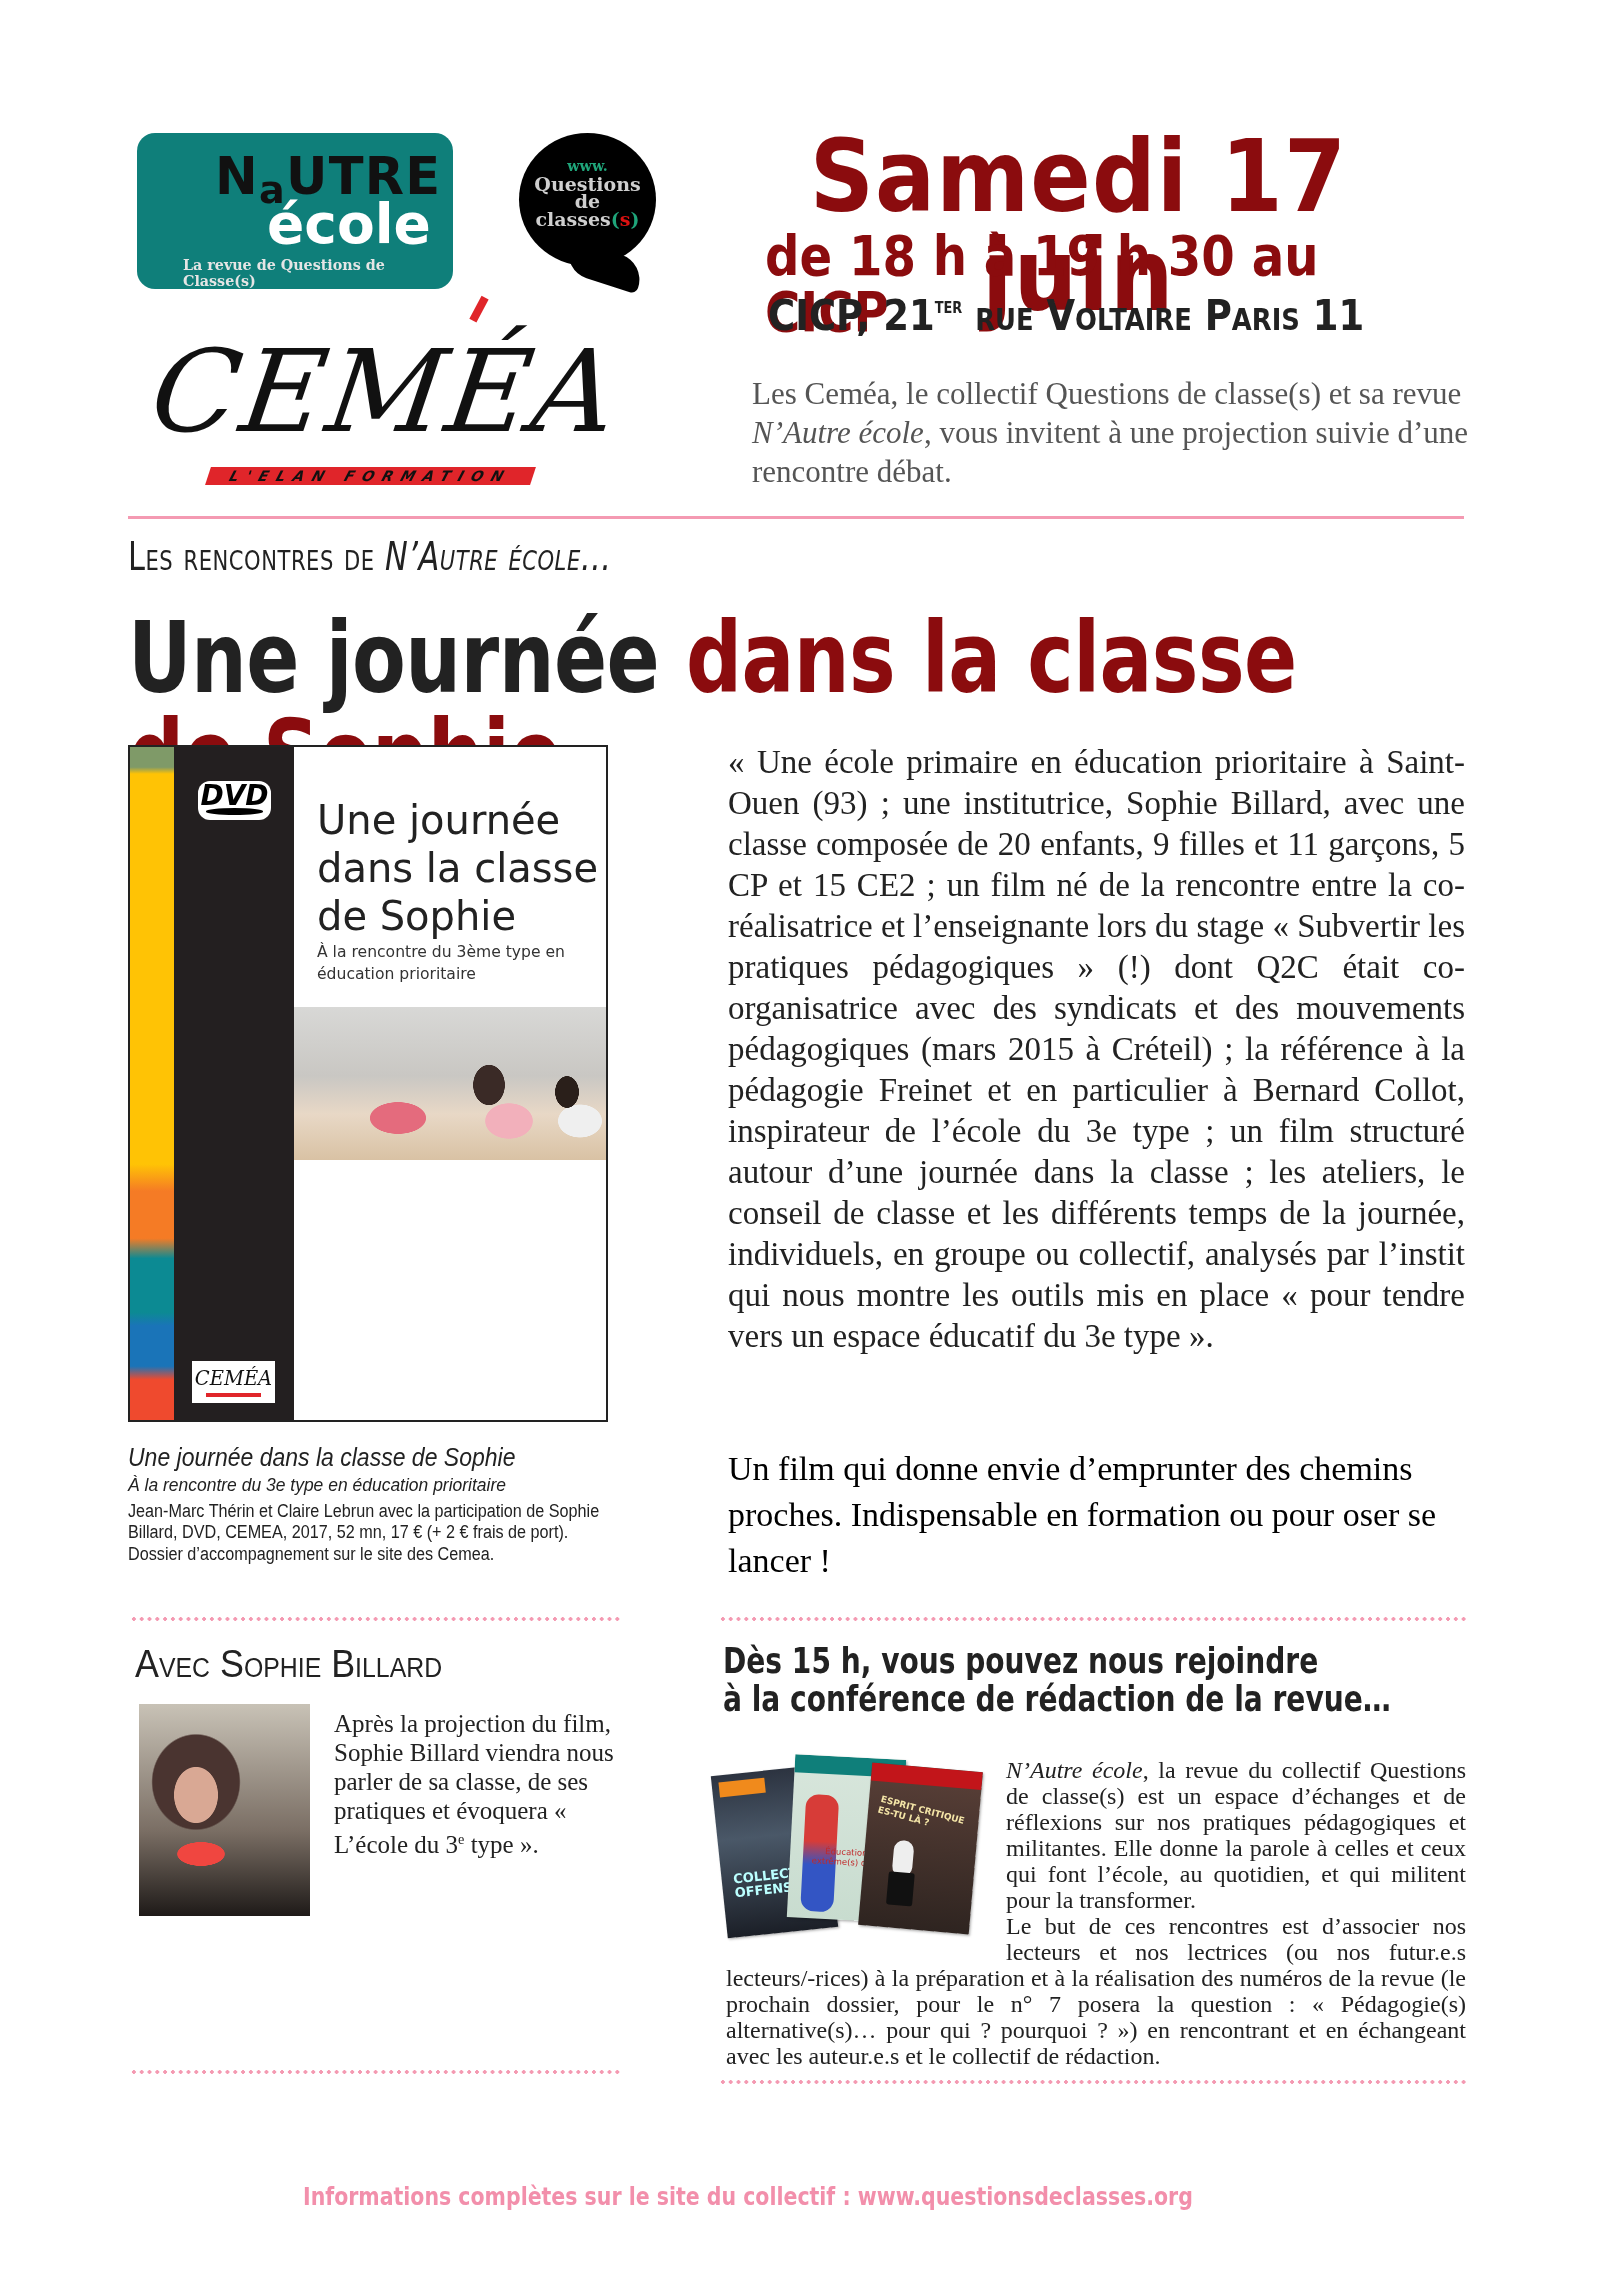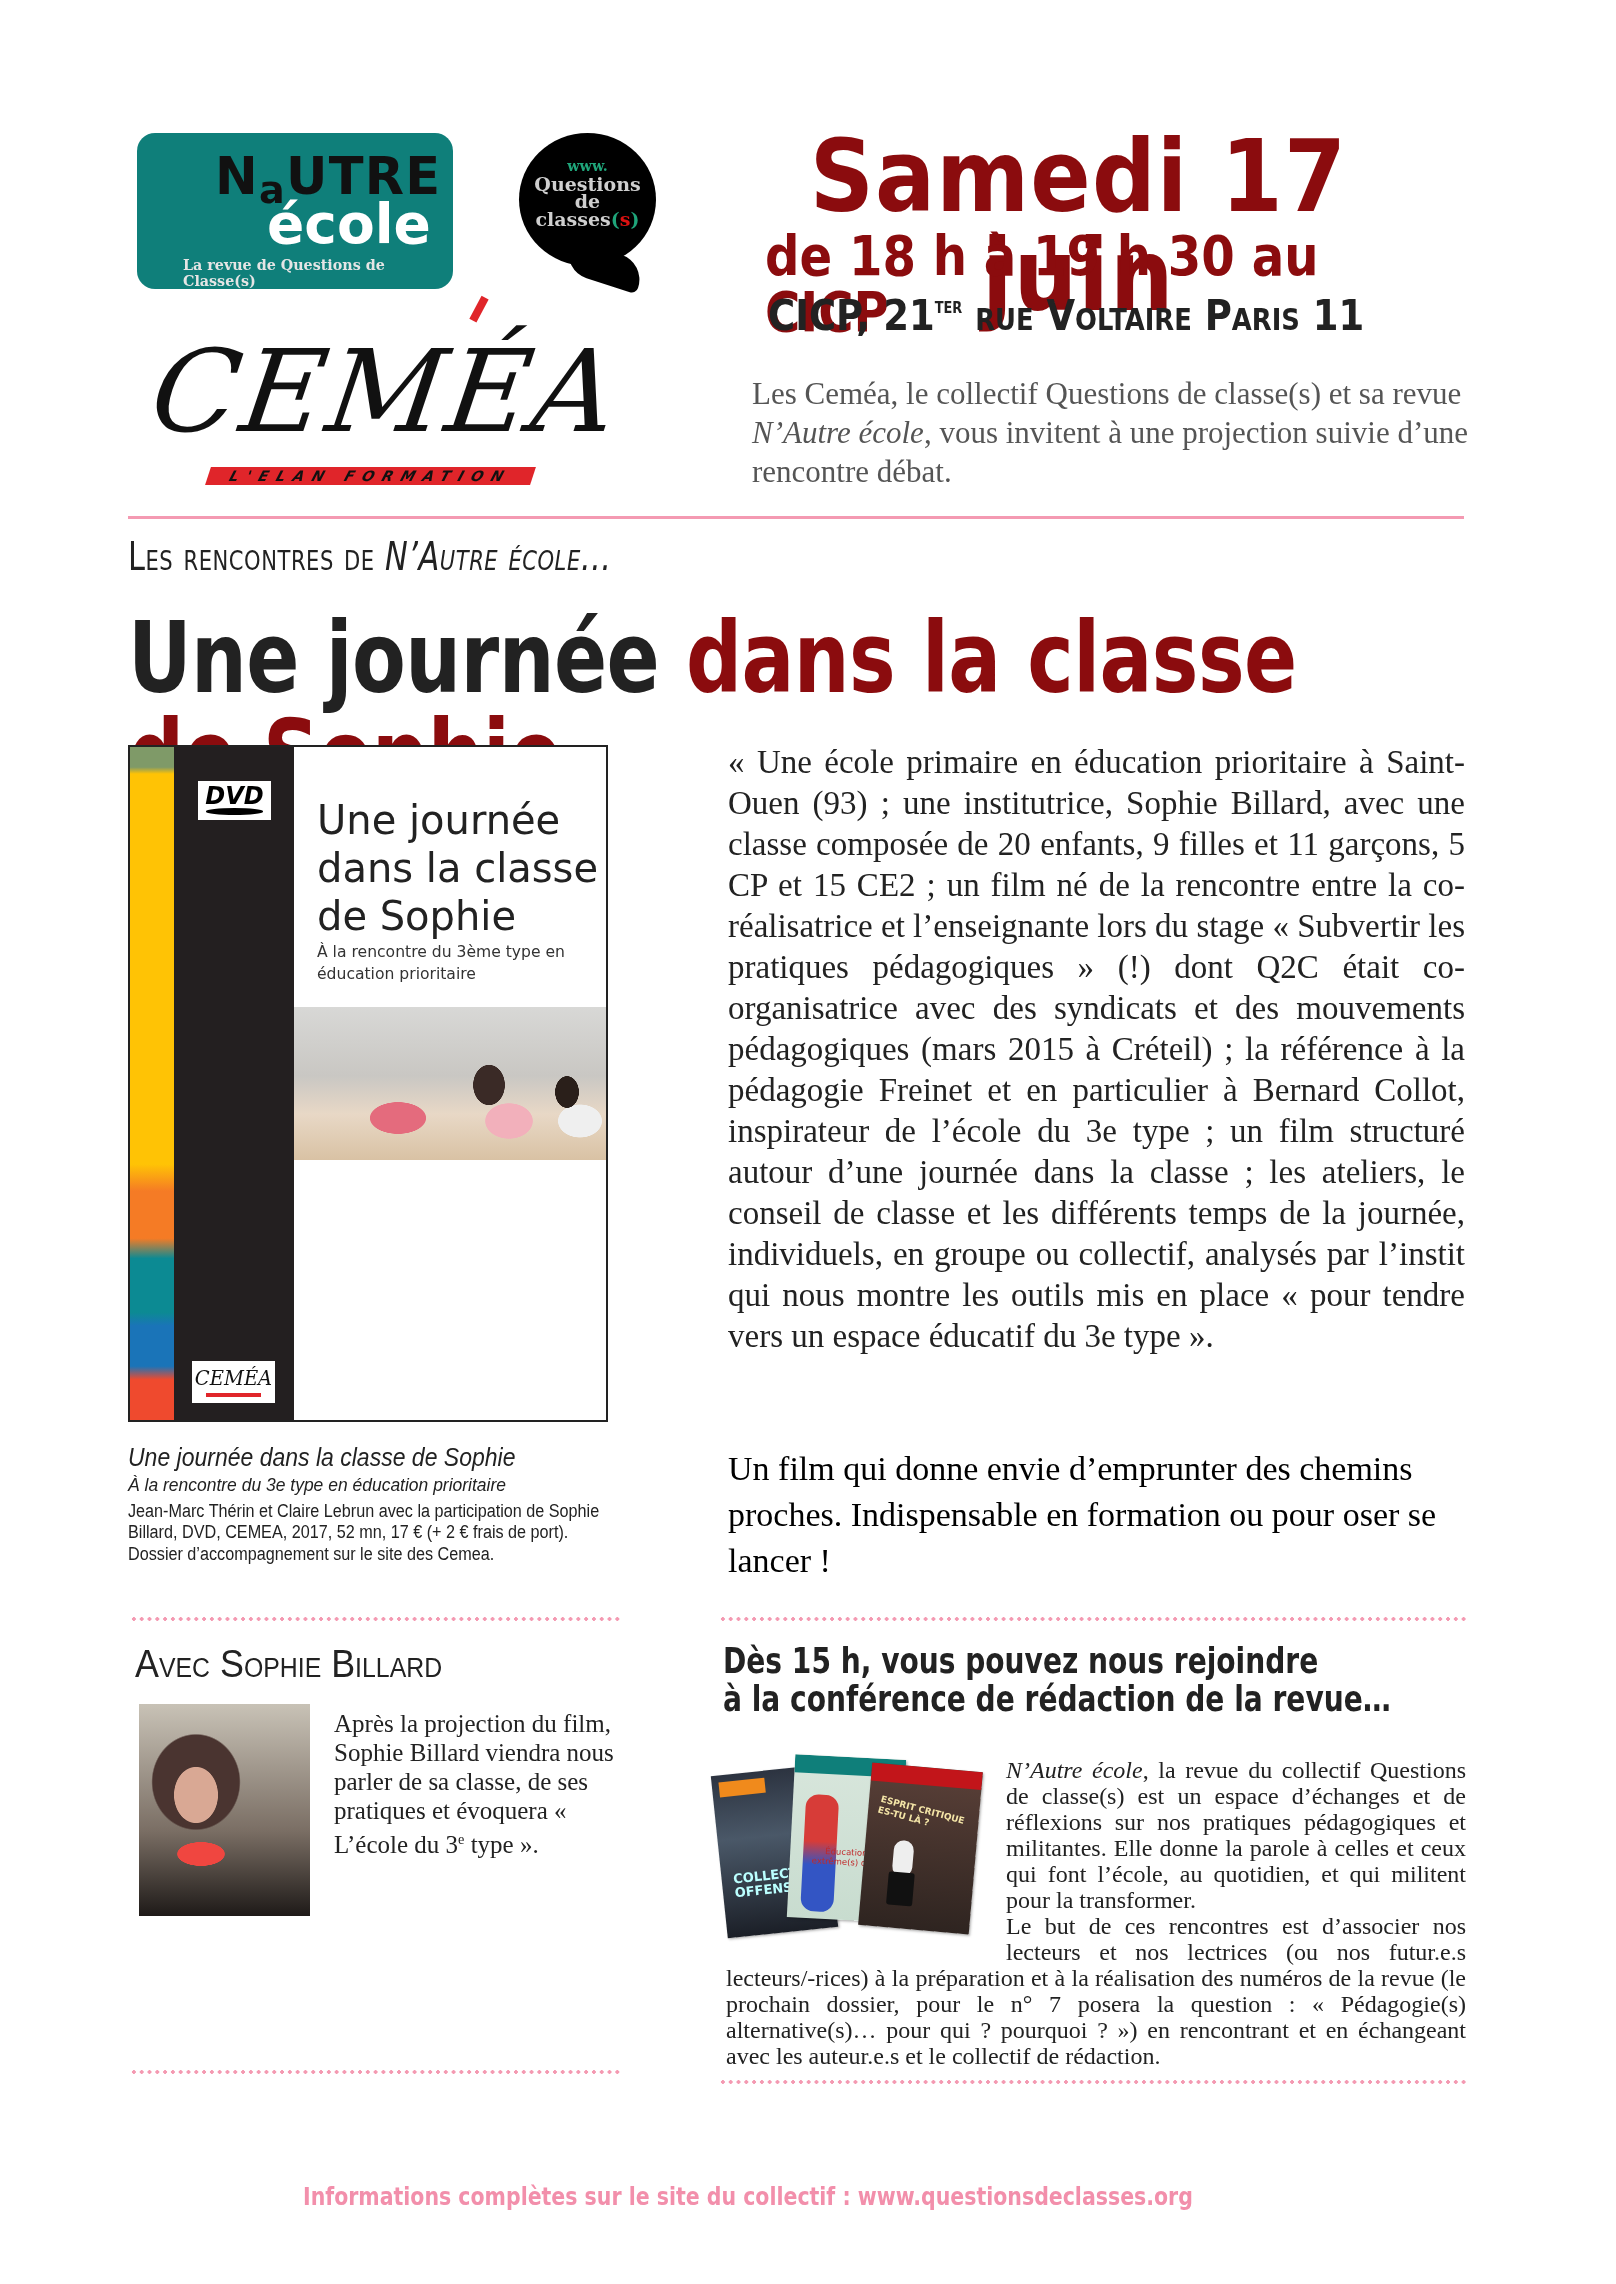--- a/index.html
+++ b/index.html
@@ -105,22 +105,22 @@
   .dvd {
     left: 128px; top: 745px; width: 480px; height: 677px; border: 2px solid #222; background: #fff; overflow: hidden;
   }
   .dvd .stripe {
     position: absolute; left: 0; top: 0; width: 44px; height: 100%;
     background: linear-gradient(180deg, #7f9a68 0%, #7f9a68 3%, #ffc305 4%, #ffc305 62%, #f57b25 66%, #f57b25 73%, #0c8a93 76%, #0c8a93 84%, #1a74b8 86%, #1a74b8 92%, #ef4a2e 94%, #ef4a2e 100%);
   }
   .dvd .spine { position: absolute; left: 44px; top: 0; width: 120px; height: 100%; background: #231f20; }
   .dvd .dvd-badge {
     position: absolute; left: 68px; top: 34px; width: 73px; height: 39px; background: #fff;
-    font-family: "DejaVu Sans", sans-serif; font-weight: bold; font-style: italic; font-size: 24px;
-    text-align: center; line-height: 30px; color: #000;
+    font-family: "DejaVu Sans", sans-serif; font-weight: bold; font-style: italic; font-size: 28px;
+    text-align: center; line-height: 30px; color: #000; border-radius: 12px;
   }
   .dvd .dvd-badge .video {
     position: absolute; left: 7.8px; bottom: 5.2px; width: 57px; height: 6.5px; border-radius: 50%; background: #000;
   }
   .dvd .cemea-badge {
     position: absolute; left: 62px; top: 614px; width: 83px; height: 42px; background: #fff;
     font-family: "DejaVu Serif", serif; font-style: italic; font-size: 19.5px; text-align: center; line-height: 36px; color: #111;
   }
   .dvd .cemea-badge .bar { position: absolute; left: 14.3px; bottom: 6.5px; width: 55px; height: 3.3px; background: #e0252a; }
   .dvd .cover-title {

